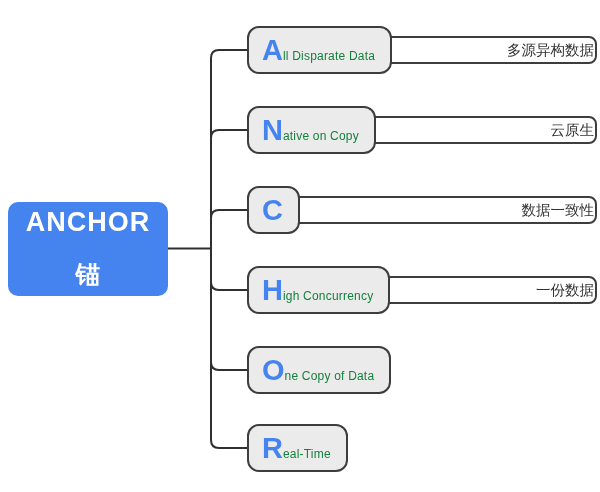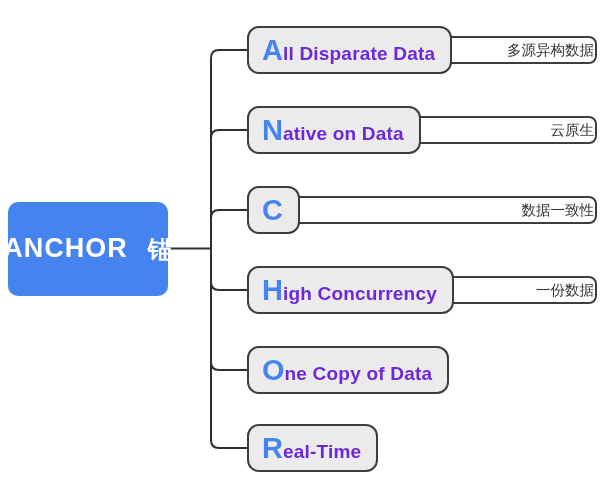--- a/index.html
+++ b/index.html
@@ -17,21 +17,21 @@
     width: 600px; height: 492px;
     z-index: 0;
   }
   .root-node {
     position: absolute;
     left: 8px; top: 202px;
     width: 160px; height: 94px;
     background: #4583ef;
     border-radius: 10px;
     display: flex;
-    flex-direction: row;
+    flex-direction: column;
     align-items: center;
     justify-content: center;
     z-index: 3;
     gap: 20px;
   }
   .root-title {
     color: #ffffff;
     font-size: 27px;
     font-weight: bold;
     line-height: 1.15;
@@ -63,23 +63,23 @@
     z-index: 2;
     position: relative;
   }
   .term-initial {
     color: #4583ef;
     font-size: 29px;
     font-weight: bold;
     line-height: 44px;
   }
   .term-rest {
-    color: #6d28d9;
-    font-size: 19px;
-    font-weight: bold;
+    color: #15803d;
+    font-size: 12px;
+    font-weight: normal;
     letter-spacing: 0.2px;
   }
   .zh-box {
     flex: 1 1 auto;
     align-self: center;
     height: 24px;
     margin-left: -14px;
     background: #ffffff;
     border: 2px solid #3d3d3d;
     border-radius: 8px;
@@ -130,21 +130,21 @@
         <span class="term-rest">ll Disparate Data</span>
     </div>
     <div class="zh-box">
       <span class="zh-label">多源异构数据</span>
     </div>
   </div>
 
   <div class="branch-row row-1">
     <div class="term-box">
       <span class="term-initial">N</span>
-        <span class="term-rest">ative on Data</span>
+        <span class="term-rest">ative on Copy</span>
     </div>
     <div class="zh-box">
       <span class="zh-label">云原生</span>
     </div>
   </div>
 
   <div class="branch-row row-2">
     <div class="term-box">
       <span class="term-initial">C</span>
     </div>

